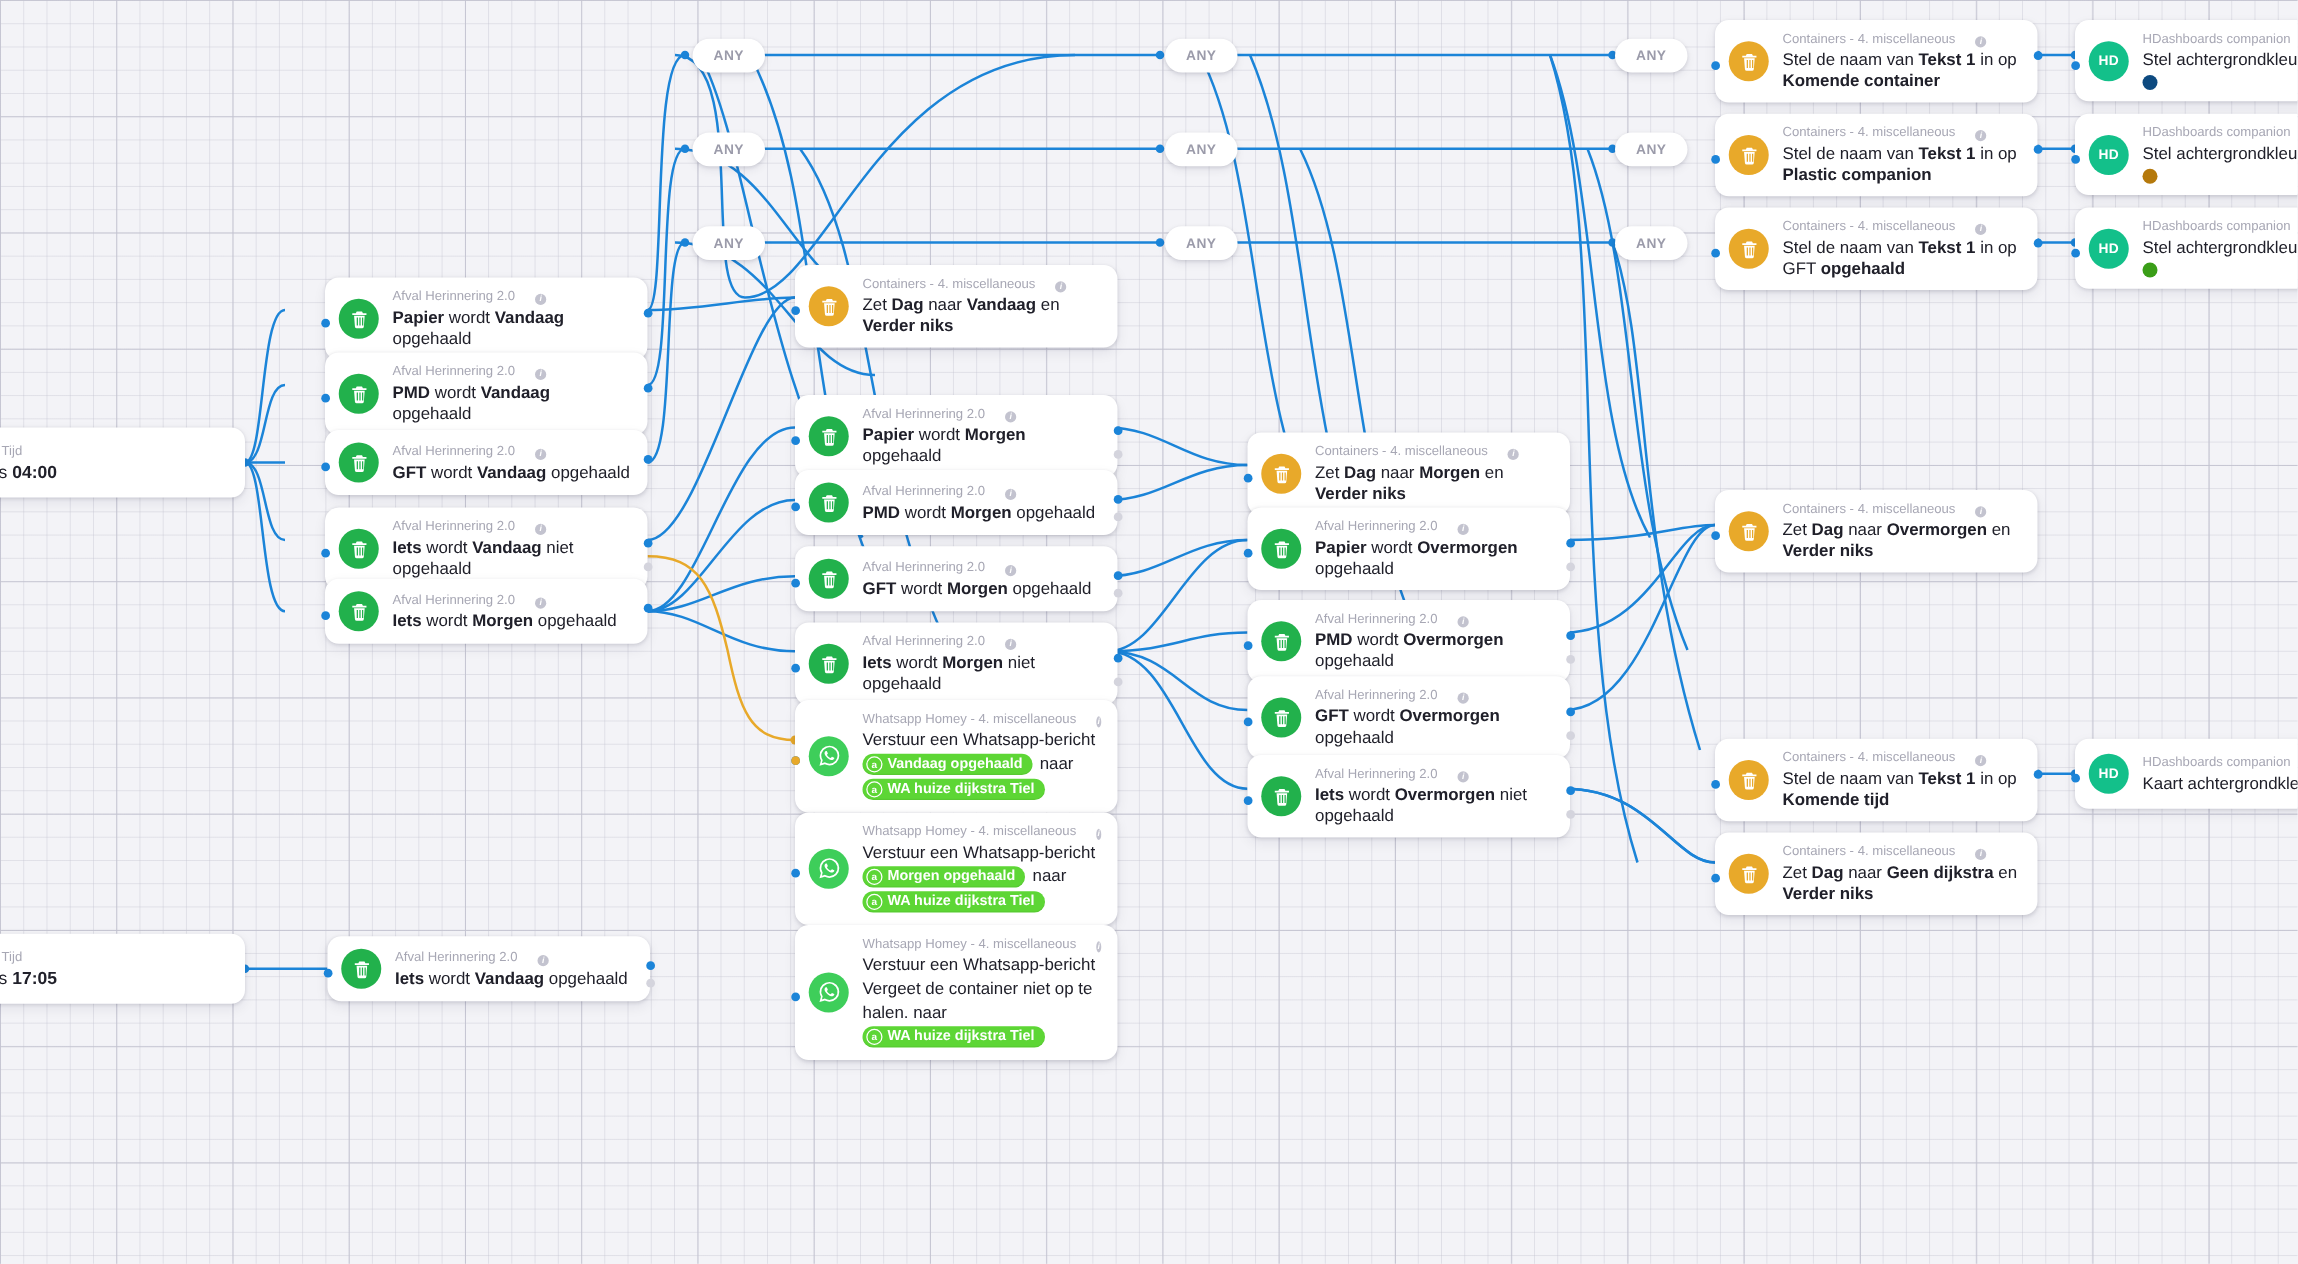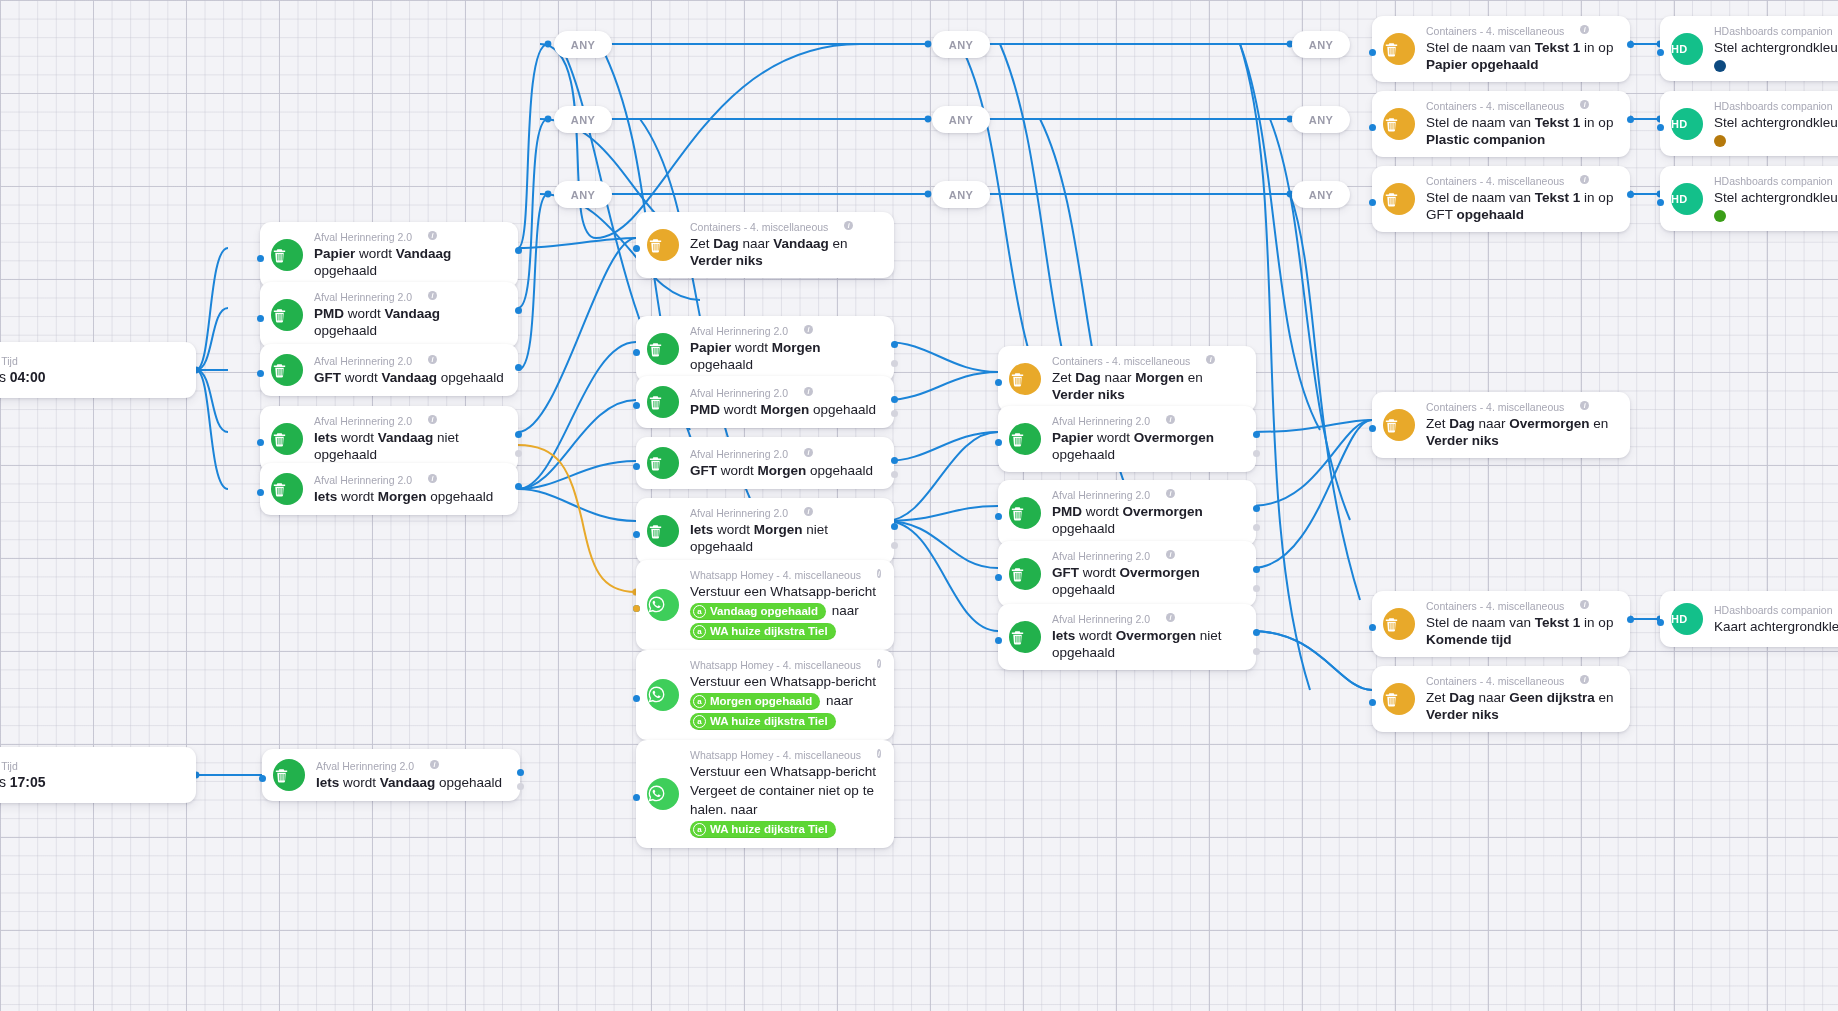--- a/index.html
+++ b/index.html
@@ -23,28 +23,28 @@
 
   
   .node{
     position:absolute;background:#fff;border-radius:11px;
     box-shadow:0 1px 3px rgba(20,20,50,.13),0 4px 10px rgba(20,20,50,.07);
     display:flex;align-items:center;box-sizing:border-box;
     padding:9px 13px 9px 11px;
   }
   .node .ic{
     width:32px;height:32px;min-width:32px;border-radius:50%;
-    display:flex;align-items:center;justify-content:flex-start;
+    display:flex;align-items:center;justify-content:center;
     margin-right:11px;
   }
   .node .ic svg{display:block}
   .body{display:flex;flex-direction:column;justify-content:center;min-width:0;}
   .owner{
     font-size:10.5px;color:#a7a7b4;line-height:13px;white-space:nowrap;
-    display:flex;align-items:flex-start;gap:16px;
+    display:flex;align-items:flex-end;gap:16px;
   }
   .info-dot{
     width:9px;height:9px;border-radius:50%;background:#c3c3cf;
     display:inline-flex;align-items:center;justify-content:center;
     color:#fff;font-size:7px;line-height:9px;font-style:italic;font-weight:bold;
   }
   .title{font-size:13.5px;color:#20202a;line-height:17px;margin-top:1px;}
   .title b{font-weight:bold;}
 
   
@@ -533,21 +533,21 @@
         <div class="ic" style="background: rgb(232, 169, 42);">
           <svg width="17" height="17" viewBox="0 0 24 24" aria-hidden="true">
             <path fill="#ffffff" d="M9 3h6l1 2h4v2H4V5h4l1-2zM6 8h12l-1 12.2A2 2 0 0 1 15 22H9a2 2 0 0 1-2-1.8L6 8zm3 2v9h1.4v-9H9zm3 0v9h1.4v-9H12zm3 0v9h1.4v-9H15z"></path>
           </svg>
         </div>
         <div class="body">
           <div class="owner">
             <span>Containers - 4. miscellaneous</span>
             <span class="info-dot">i</span>
           </div>
-          <div class="title"><span>Stel de naam van </span><b>Tekst 1</b><span> in op </span><b>Papier opgehaald</b></div>
+          <div class="title"><span>Stel de naam van </span><b>Tekst 1</b><span> in op </span><b>Komende container</b></div>
         </div>
         <span class="port left" style="top: 50%;"></span>
         <span class="port right" style="top: 38%;"></span>
       </div>
       <div class="node" style="left: 1372px; top: 91px; width: 258px; min-height: 56px;">
         <div class="ic" style="background: rgb(232, 169, 42);">
           <svg width="17" height="17" viewBox="0 0 24 24" aria-hidden="true">
             <path fill="#ffffff" d="M9 3h6l1 2h4v2H4V5h4l1-2zM6 8h12l-1 12.2A2 2 0 0 1 15 22H9a2 2 0 0 1-2-1.8L6 8zm3 2v9h1.4v-9H9zm3 0v9h1.4v-9H12zm3 0v9h1.4v-9H15z"></path>
           </svg>
         </div>

